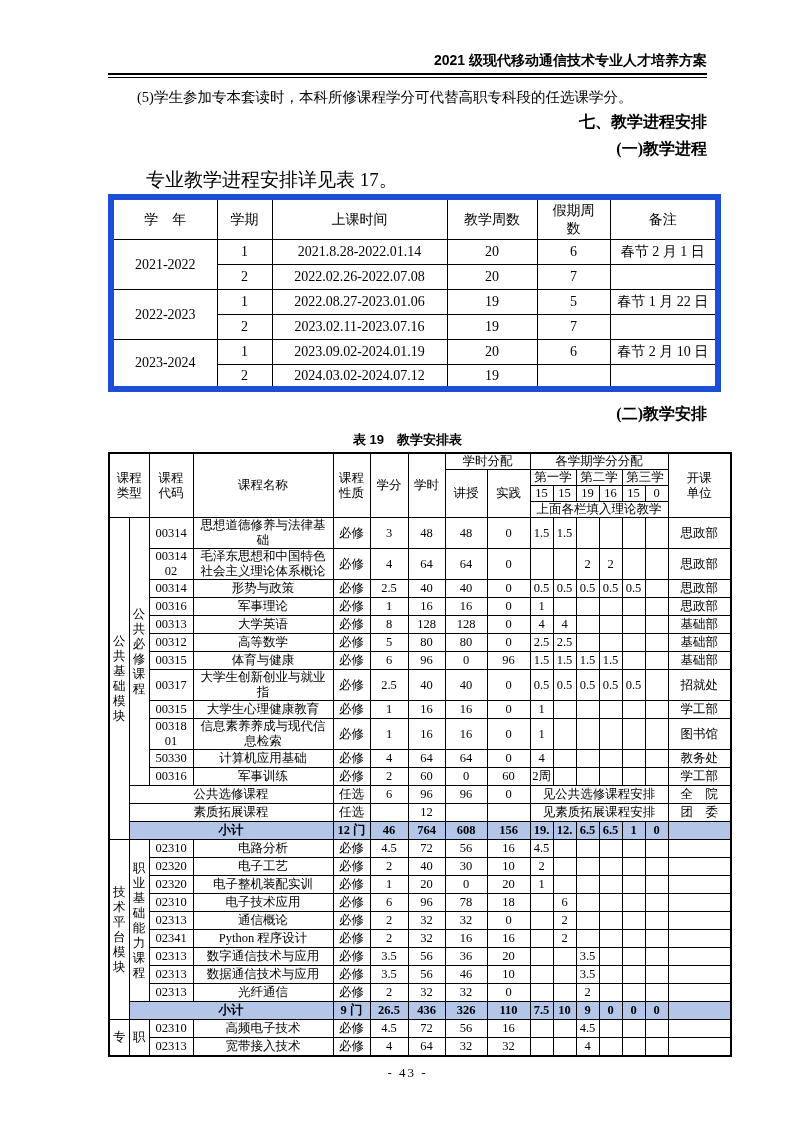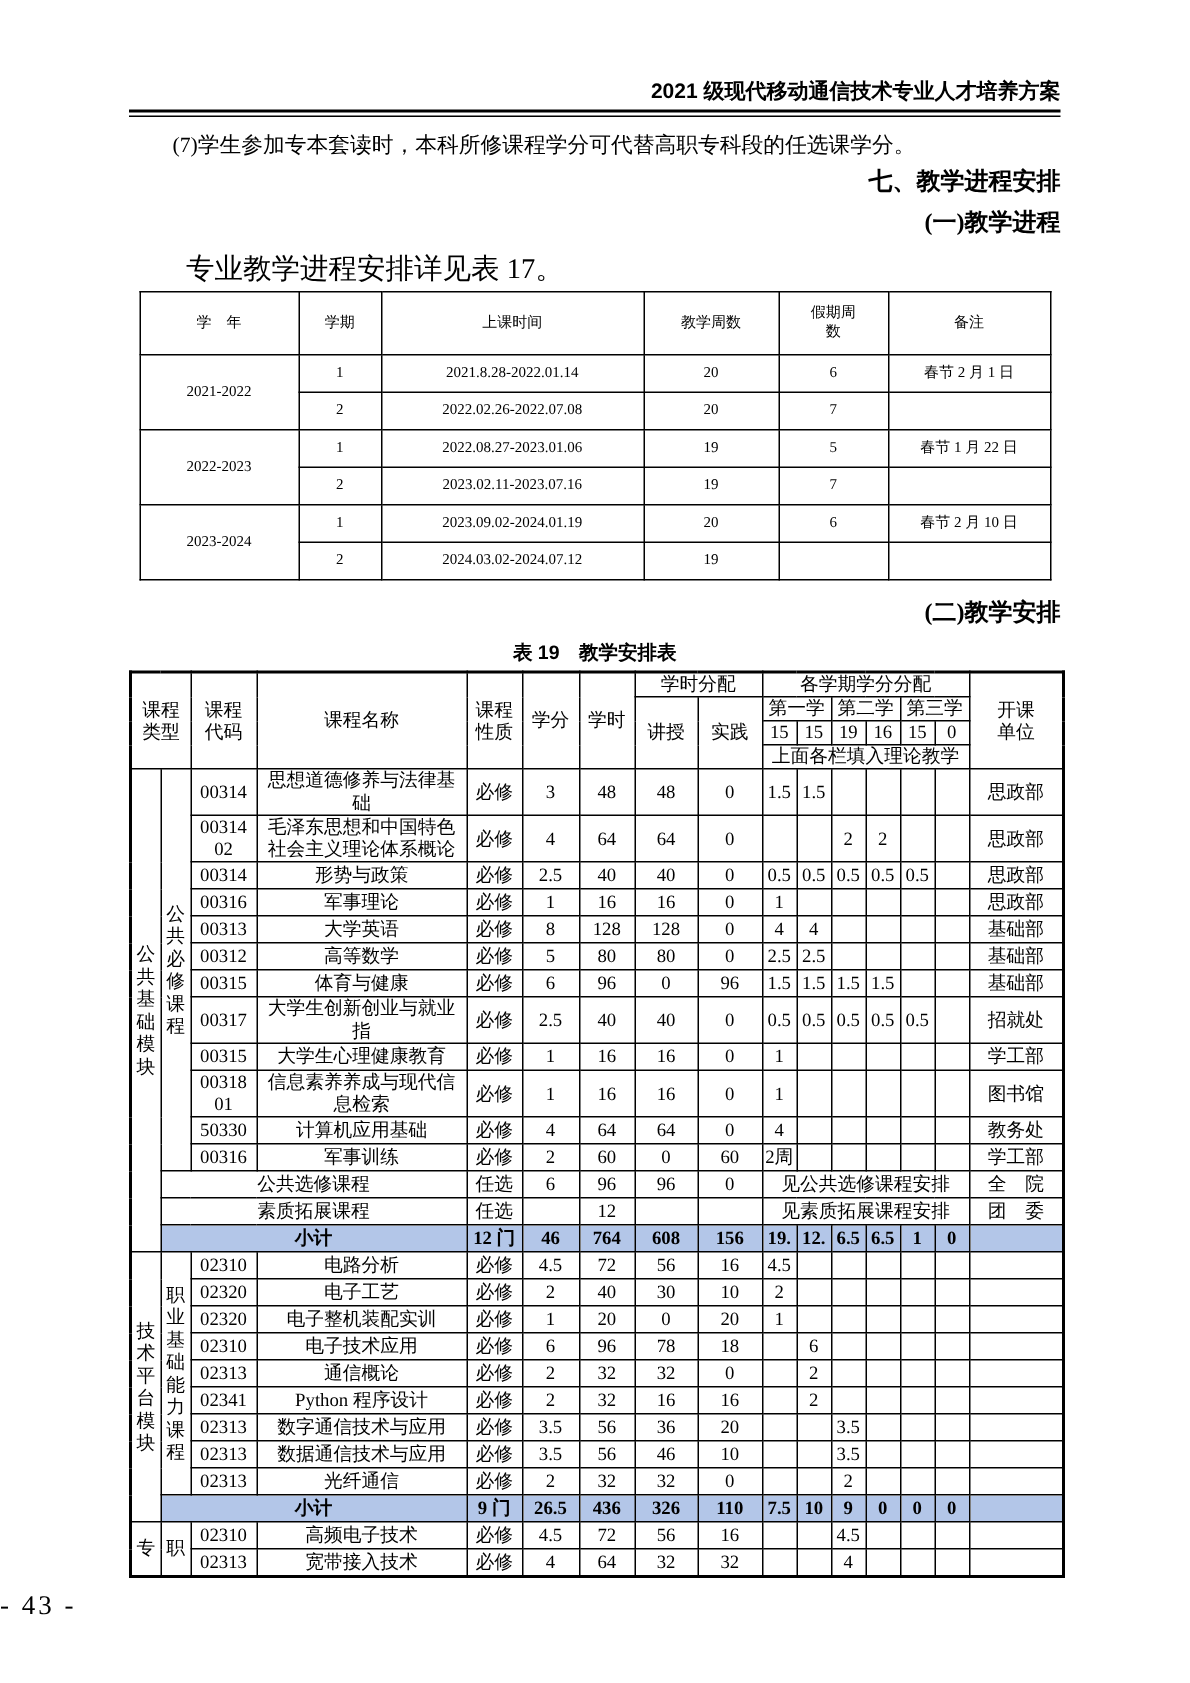--- a/index.html
+++ b/index.html
@@ -1,19 +1,19 @@
 <!DOCTYPE html>
 <html style="--sub-bg: #b3c6e8;"><head>
 <meta charset="utf-8">
 <style>
   html,body{margin:0;padding:0;background:#fff;}
   .page{
     width:793px;height:1122px;background:#fff;position:relative;
     font-family:"Liberation Serif","DejaVu Serif",serif;color:#000;
-    overflow:hidden;box-sizing:border-box;
+    overflow:hidden;box-sizing:border-box;padding-left:22px;
   }
   .content{margin:0 86px;}
   .doc-header{
     margin:52px 86px 4px 86px;text-align:right;
     font-family:"Liberation Sans","DejaVu Sans",sans-serif;
     font-weight:bold;font-size:14px;line-height:1.2;
   }
   .header-rule{
     margin:0 86px;height:2px;
     border-top:2px solid #000;border-bottom:1px solid #000;
@@ -26,43 +26,43 @@
   }
   .plain-line{font-size:19px;line-height:1.5;text-indent:2em;margin-top:4px;}
   .caption{
     font-family:"Liberation Sans","DejaVu Sans",sans-serif;font-weight:bold;
     font-size:13px;text-align:center;margin:4px 0 3px 0;text-indent:0;
   }
   table{border-collapse:collapse;table-layout:fixed;}
   td{border:1px solid #000;text-align:center;vertical-align:middle;
      white-space:pre-line;overflow:hidden;padding:0 1px;box-sizing:border-box;}
   
-  #t17{width:607px;margin:0 auto;border:1px solid #1d4ed8;font-size:10px;}
+  #t17{width:607px;margin:0 auto;border:6px solid #1d4ed8;font-size:14px;}
   #t17 td{height:25px;line-height:1.25;}
   #t17 tr.hdr td{height:42px;}
   
   #t18{width:622px;margin:0 auto;border:2px solid #000;font-size:12.5px;}
   #t18 td{height:18px;line-height:1.2;}
   #t18 tr.hdr td{height:15px;}
   tr.sub td{background:var(--sub-bg,#b3c6e8);font-weight:bold;text-align:center;}
   td.vert{word-break:break-all;line-height:1.5;letter-spacing:0;padding:0 2px;}
-  .pagenum{text-align:left;font-size:18px;margin-top:8px;letter-spacing:2px;}
+  .pagenum{text-align:center;font-size:13px;margin-top:8px;letter-spacing:2px;}
 </style>
 </head>
 <body>
 
 <div class="page">
 
   <div class="doc-header">
     <span>2021 级现代移动通信技术专业人才培养方案</span>
   </div>
   <div class="header-rule"></div>
 
   <div class="content">
-    <p class="body-para">(7)学生参加专本套读时，本科所修课程学分可代替高职专科段的任选课学分。</p>
+    <p class="body-para">(5)学生参加专本套读时，本科所修课程学分可代替高职专科段的任选课学分。</p>
     <p class="h-sans">七、教学进程安排</p>
     <p class="h-sans">(一)教学进程</p>
     <p class="plain-line">专业教学进程安排详见表 17。</p>
 
     <table id="t17">
       <colgroup>
         <col style="width:106px">
           <col style="width:55px">
           <col style="width:175px">
         <col style="width:90px">

